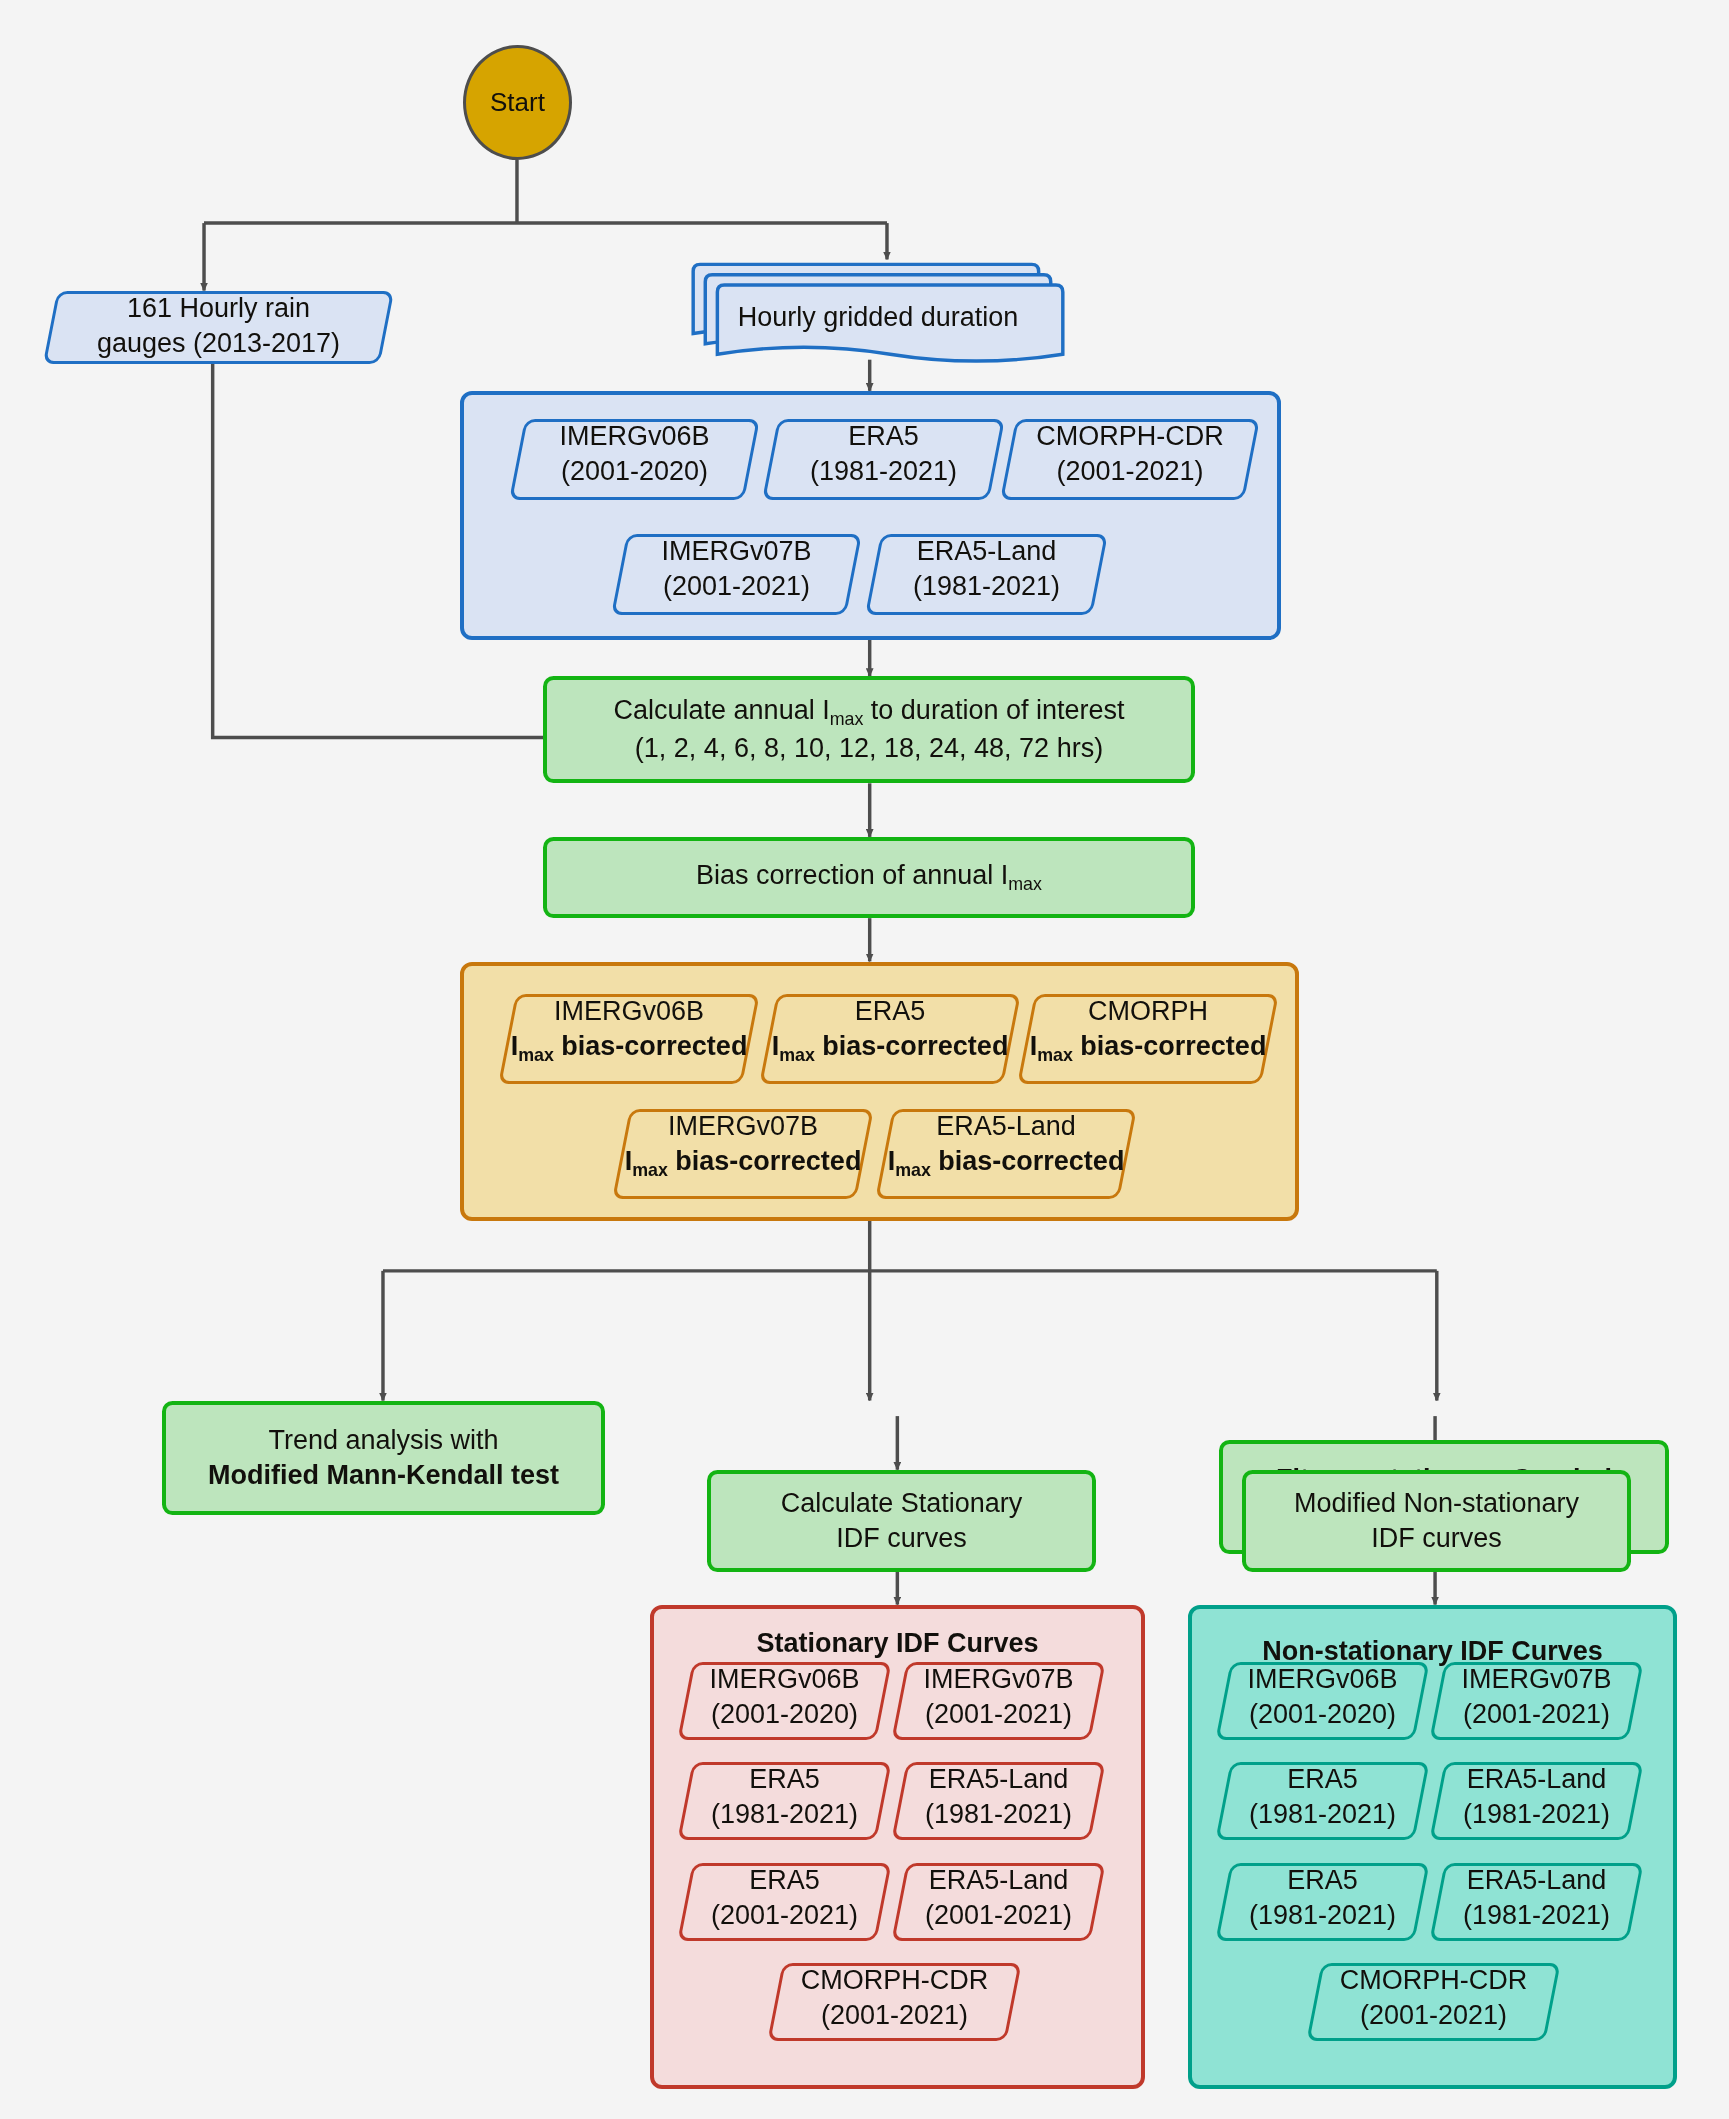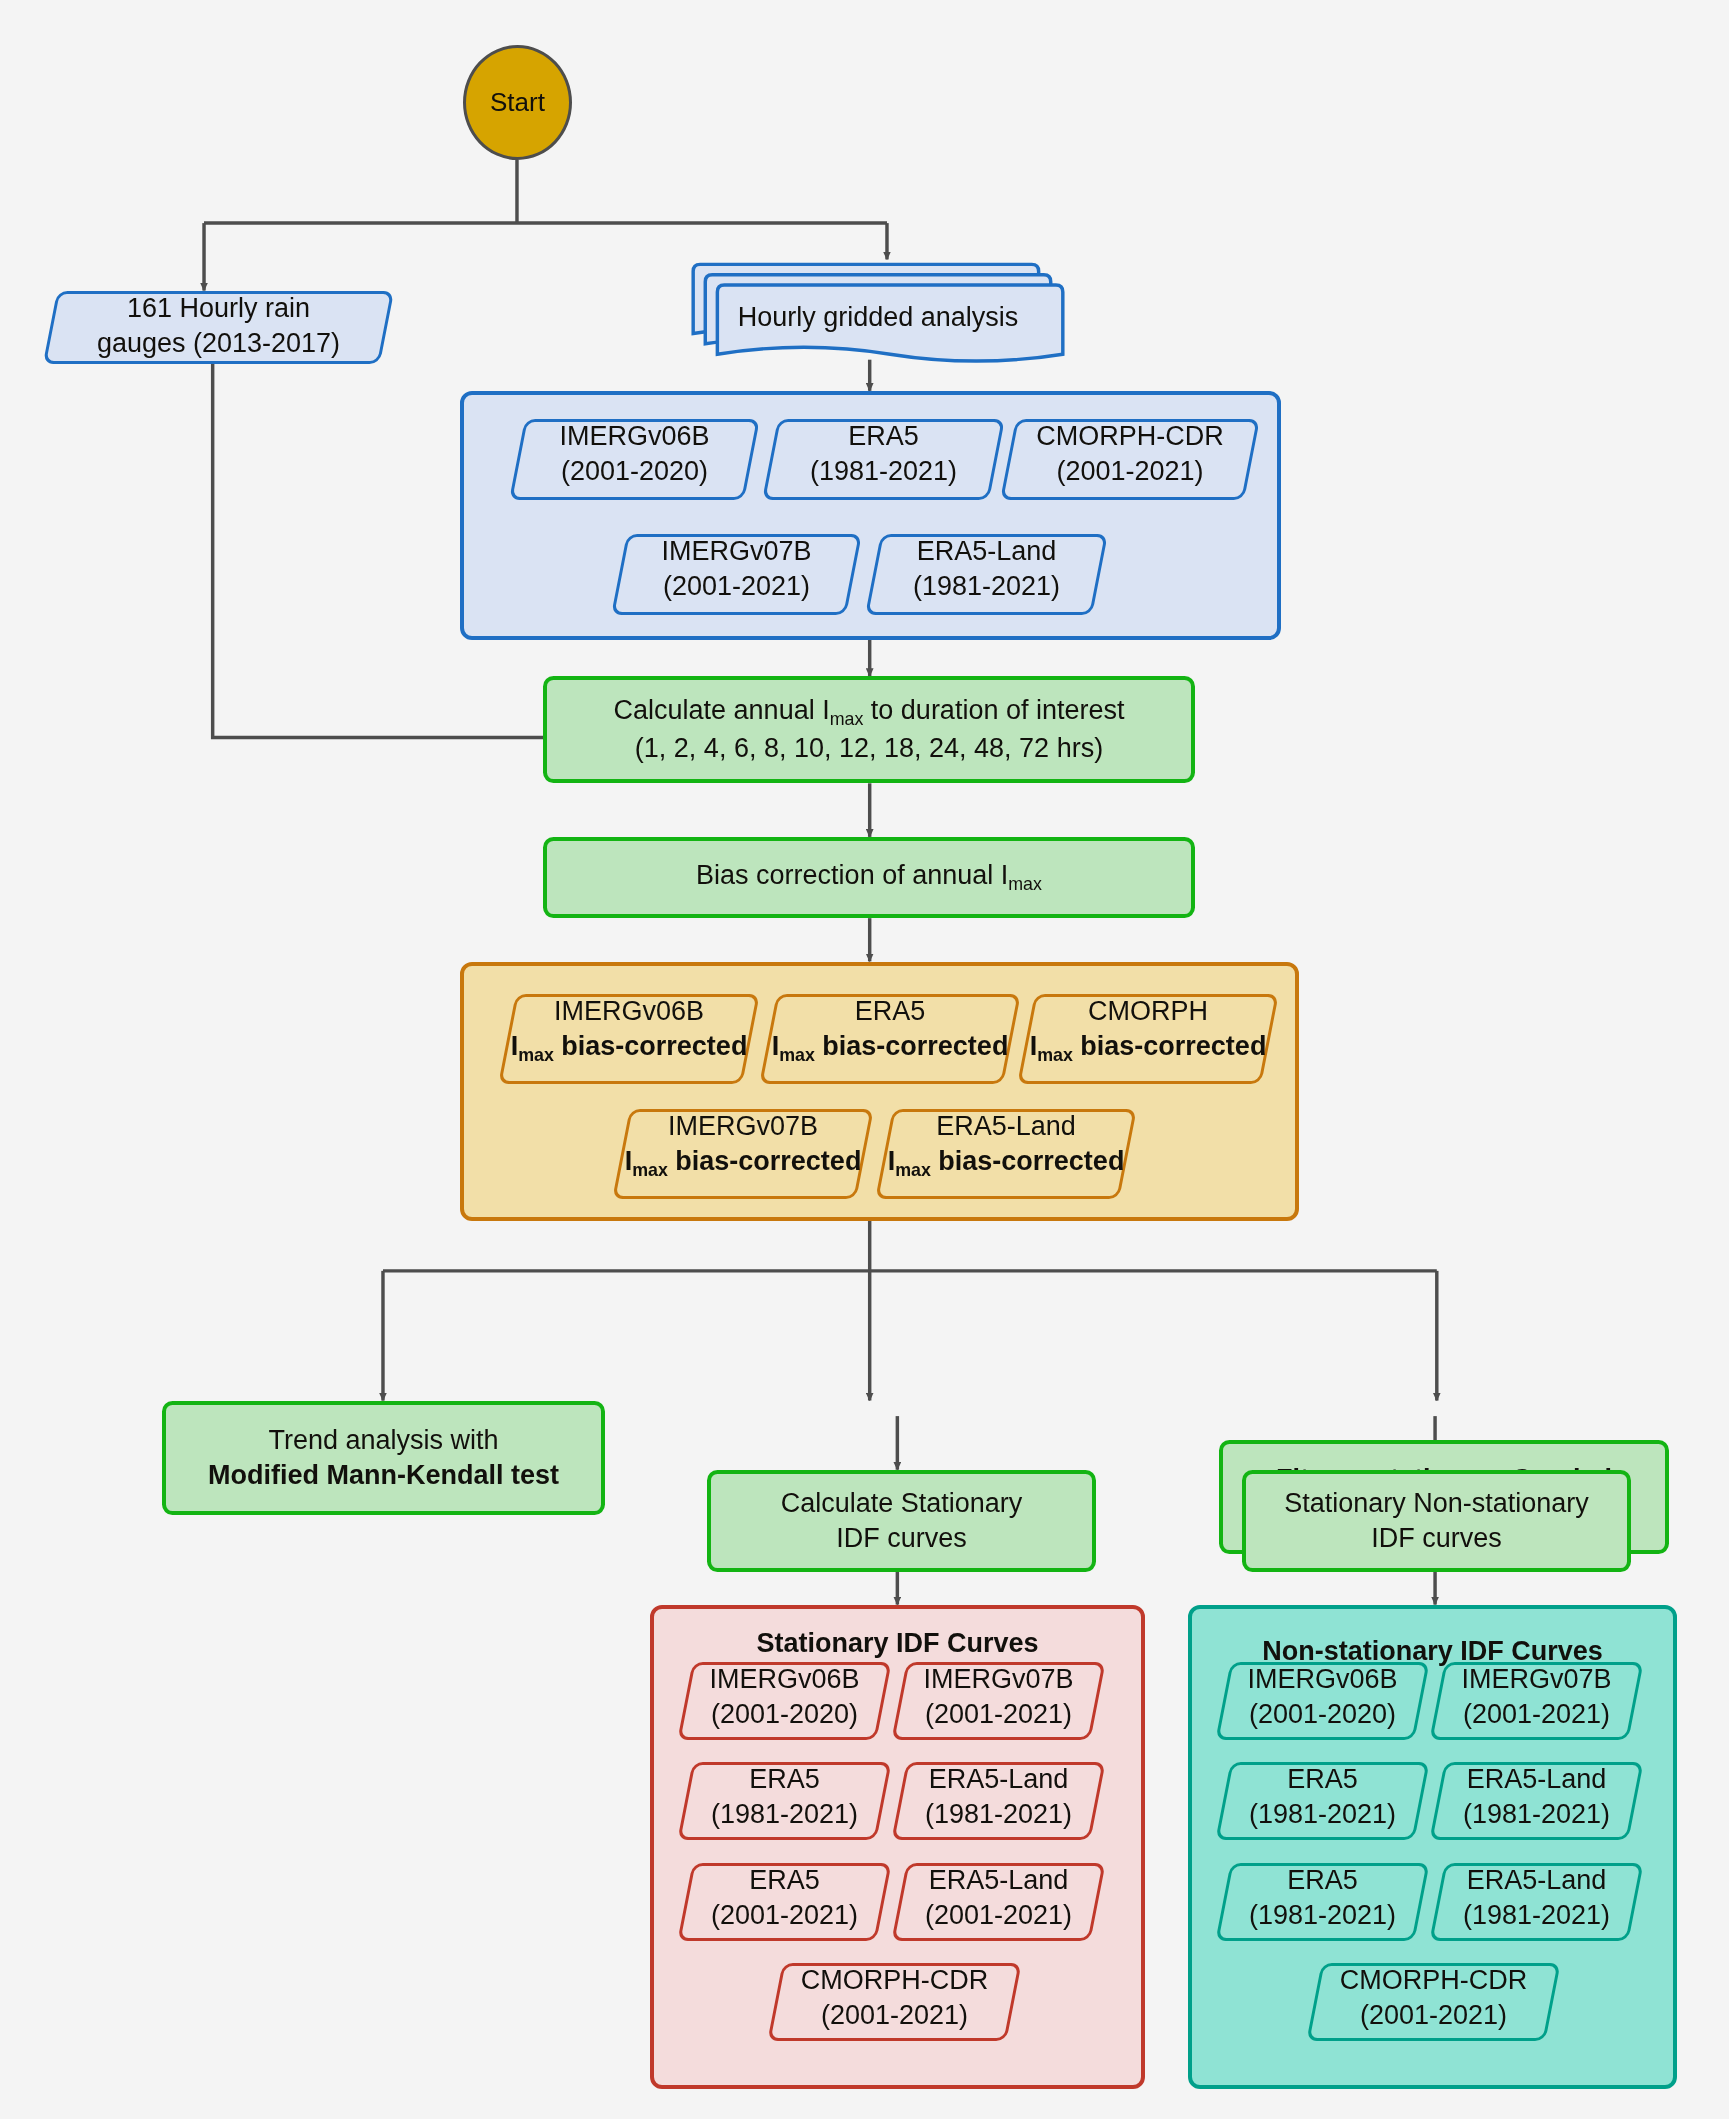--- a/index.html
+++ b/index.html
@@ -185,21 +185,21 @@
   </div>
 
   <div style="position:absolute; left:688px; top:259px; width:380px; height:104px;">
     <svg width="380" height="104" viewBox="0 0 440 120" xmlns="http://www.w3.org/2000/svg">
       <g fill="#dae3f3" stroke="#1f6fc4" stroke-width="4">
         <path d="M6,14 q0,-8 8,-8 H398 q8,0 8,8 V86 q-100,16 -200,0 q-100,-16 -200,0 Z"></path>
         <path d="M20,26 q0,-8 8,-8 H412 q8,0 8,8 V98 q-100,16 -200,0 q-100,-16 -200,0 Z"></path>
         <path d="M34,38 q0,-8 8,-8 H426 q8,0 8,8 V110 q-100,16 -200,0 q-100,-16 -200,0 Z"></path>
       </g>
     </svg>
-    <div class="stack-label" style="left:0; right:0; top:43px; text-align:center;">Hourly gridded analysis</div>
+    <div class="stack-label" style="left:0; right:0; top:43px; text-align:center;">Hourly gridded duration</div>
   </div>
 
   <div class="panel panel-blue" style="left:460px; top:391px; width:821px; height:249px;">
   </div>
 
   <div class="para para-blue" style="left:517px; top:419px; width:235px; height:81px;">
     <div class="skin"></div>
     <div class="txt">
       <div>IMERGv06B</div>
       <div>(2001-2020)</div>
@@ -308,21 +308,21 @@
     <div class="b">Fit non-stationary Gumbel</div>
     <div>model</div>
   </div>
 
   <div class="node proc" style="left:707px; top:1470px; width:389px; height:102px;">
     <div>Calculate Stationary</div>
     <div>IDF curves</div>
   </div>
 
   <div class="node proc" style="left:1242px; top:1470px; width:389px; height:102px;">
-    <div>Stationary Non-stationary</div>
+    <div>Modified Non-stationary</div>
     <div>IDF curves</div>
   </div>
 
   <div class="panel panel-pink" style="left:650px; top:1605px; width:495px; height:484px;">
     <div class="panel-title" style="top:19px;">Stationary IDF Curves</div>
   </div>
   <div class="para para-pink" style="left:685px; top:1662px; width:199px; height:78px;">
     <div class="skin"></div>
     <div class="txt">
       <div>IMERGv06B</div>

